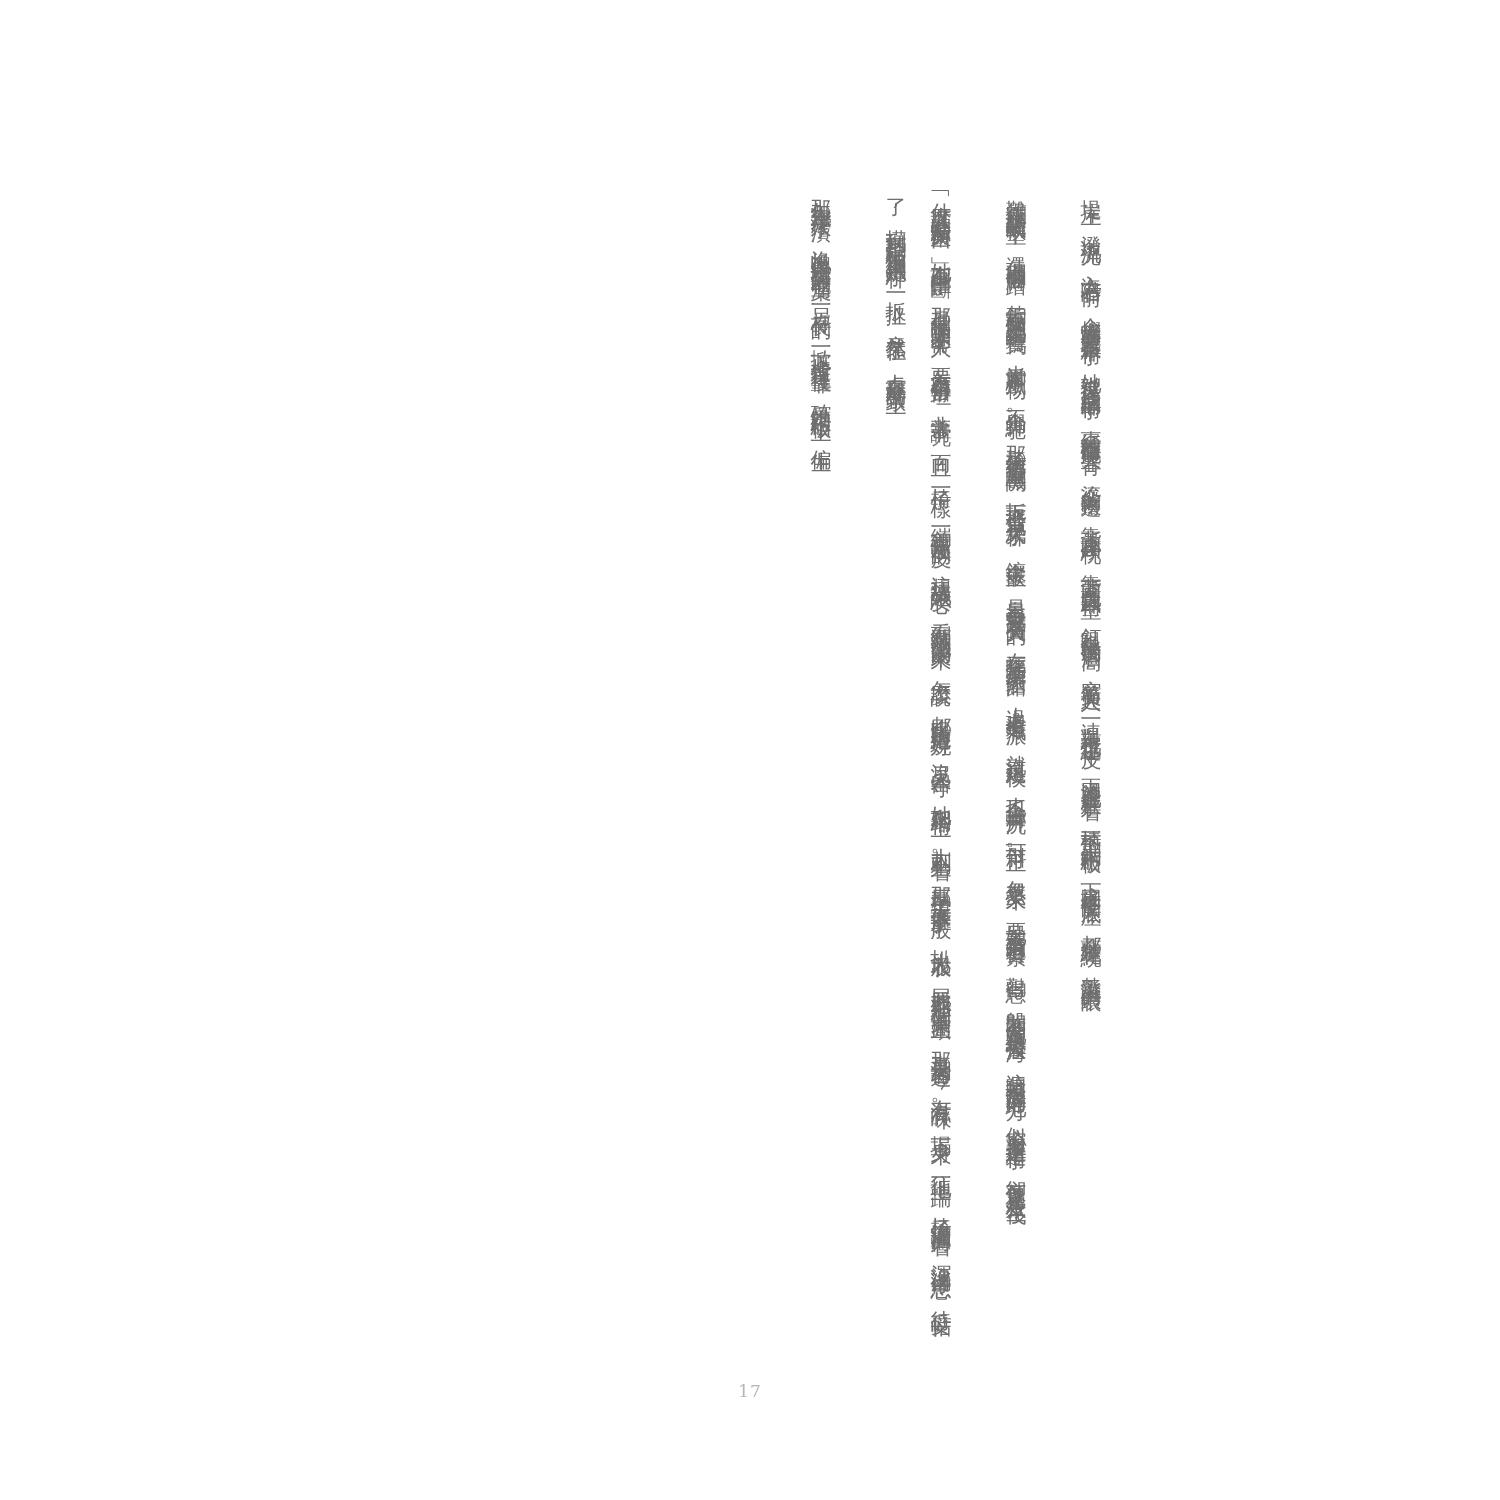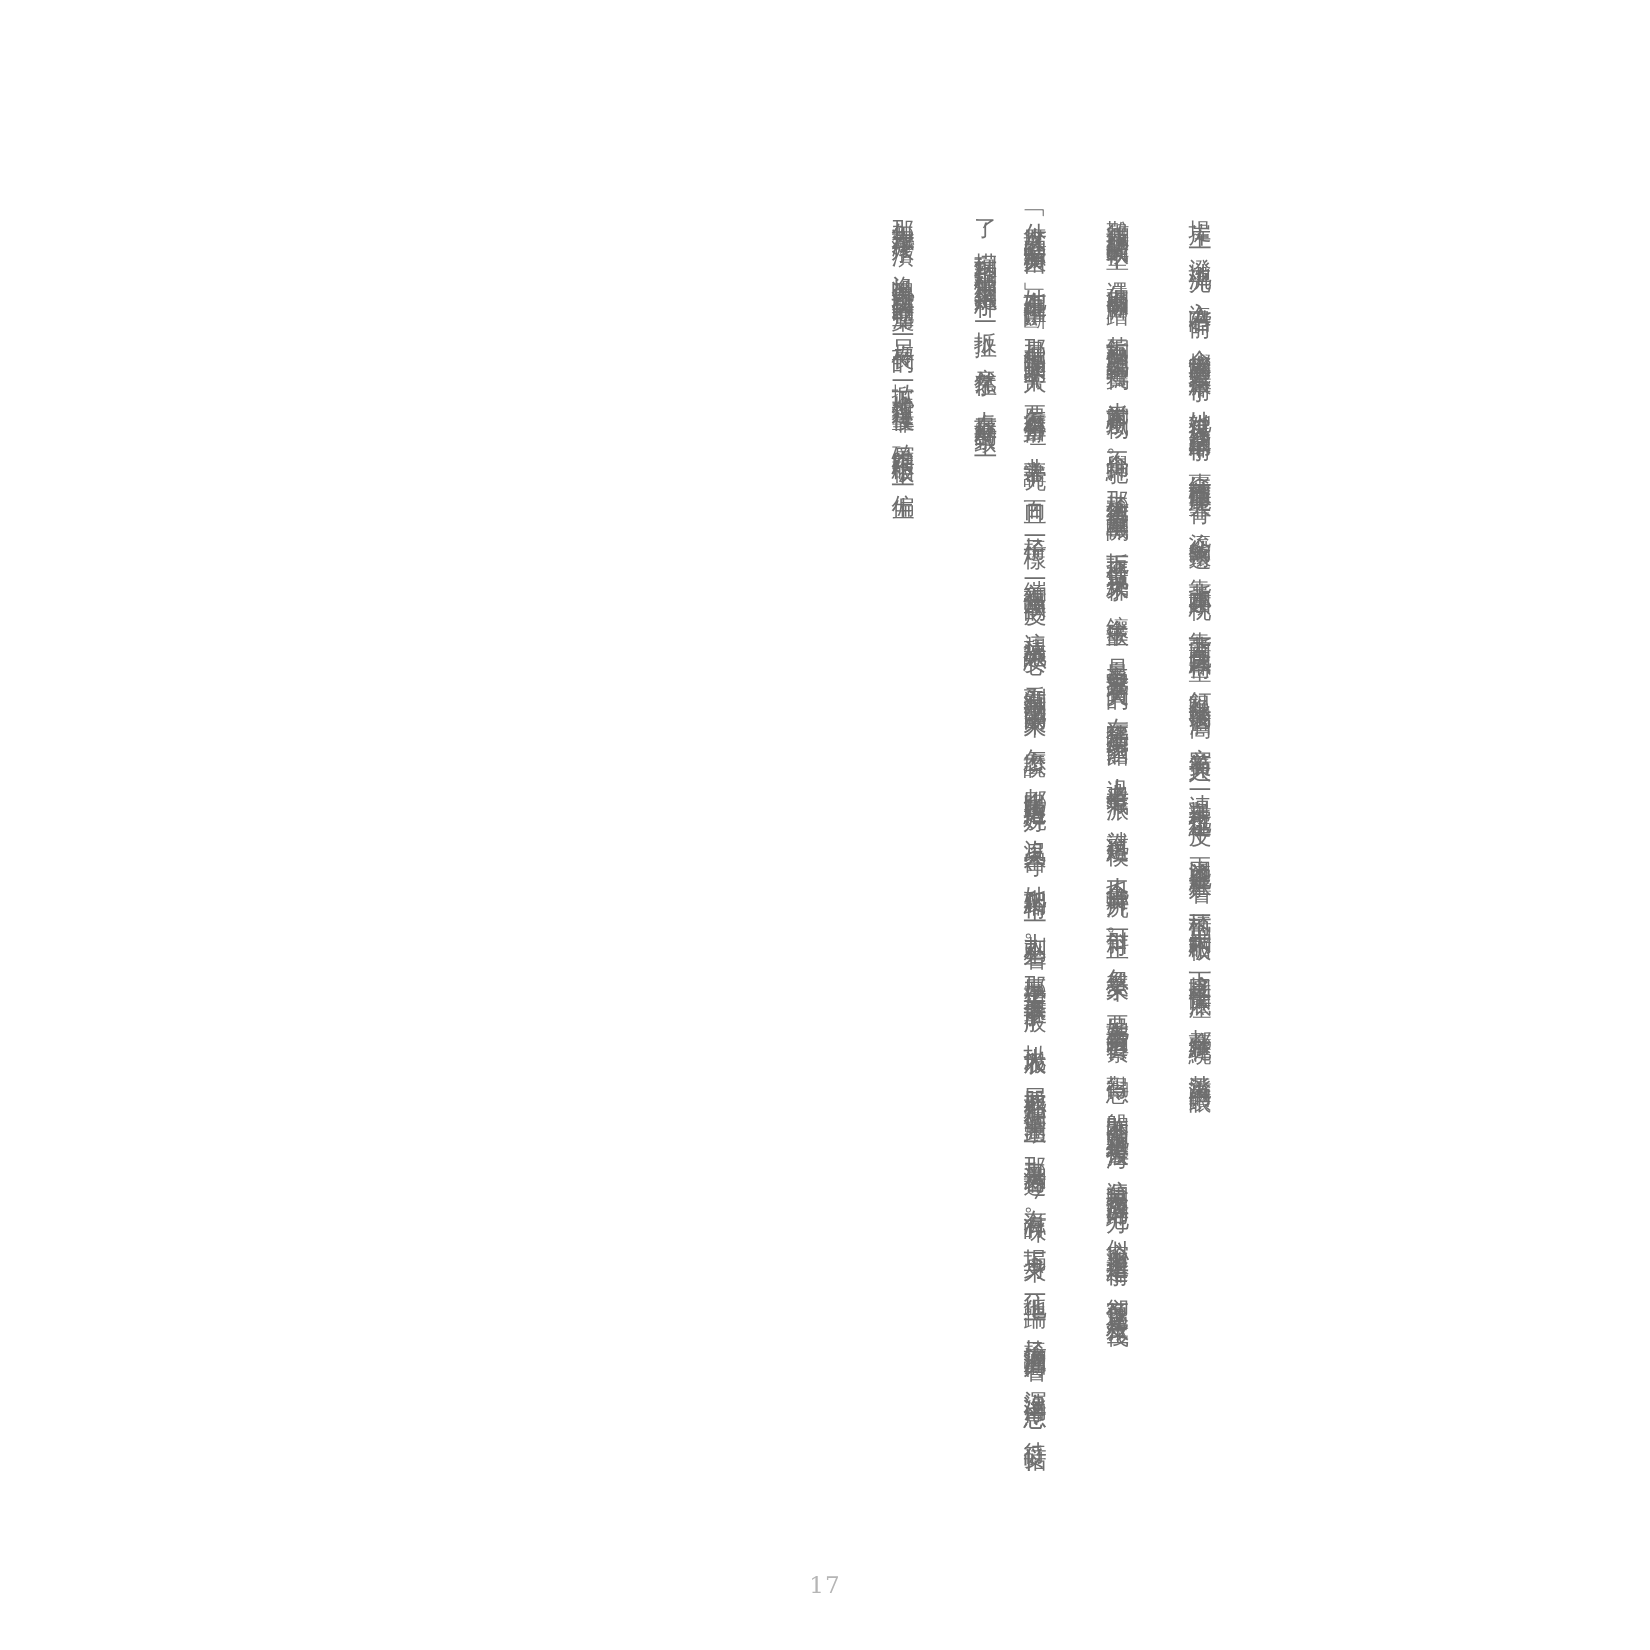--- a/index.html
+++ b/index.html
@@ -33,24 +33,23 @@
     margin-block-end: 30px;
     text-indent: 0;
   }
   .page-number {
     position: absolute;
     left: 728px;
     top: 1381px;
     width: 44px;
     text-align: center;
     color: #b5b5b5;
-    font-size: 21px;
+    font-size: 17px;
     letter-spacing: 1px;
     font-family: "DejaVu Serif", "Liberation Serif", serif;
-    margin-top: 48px;
   }
 </style>
 </head>
 <body>
 
 <div class="page">
 
   <div class="textblock">
     <p>堤岸上,潑地流光,入海階石前,金燦燦的竟墩着一張椅子。她從沒見過這樣的椅子,棗紅檀圓而厚大靠背,鎏金的鑲邊,靠背上小圓頭枕,靠背下同色大圓椅墊,釘眼像十幾個酒窩,窩着笑迎人,連一對手枕也綻了牛皮,兩邊鎏金肥柱承着,椅墊下一副大銅砧板,下接圓柱子圍底座,都藤纏花繞,黃澄澄的鑽眼。</p>
     <p>難得擱小腿肚的軟墊下,還伸出兩個腳踏,黃銅板面蝕刻了錦雞寶鴨,光看腳下風物,不覺神馳。那椅子彷彿有重重機關,扳下椅背就一架大梯了,鑲金嵌玉,是皇帝老兒踩着賓天的。在福隆新街一家酒館,上過老這等氣派,就沒這規模,也不會旋轉升沉,可斜可正。忽然夏末了,要她去賣身的迫得緊,勸得急,躲閃不開她真想過去投海,這分明是投海的好地方。似窮途上邂逅這椅子,卻像遇見一隻救生筏。</p>

